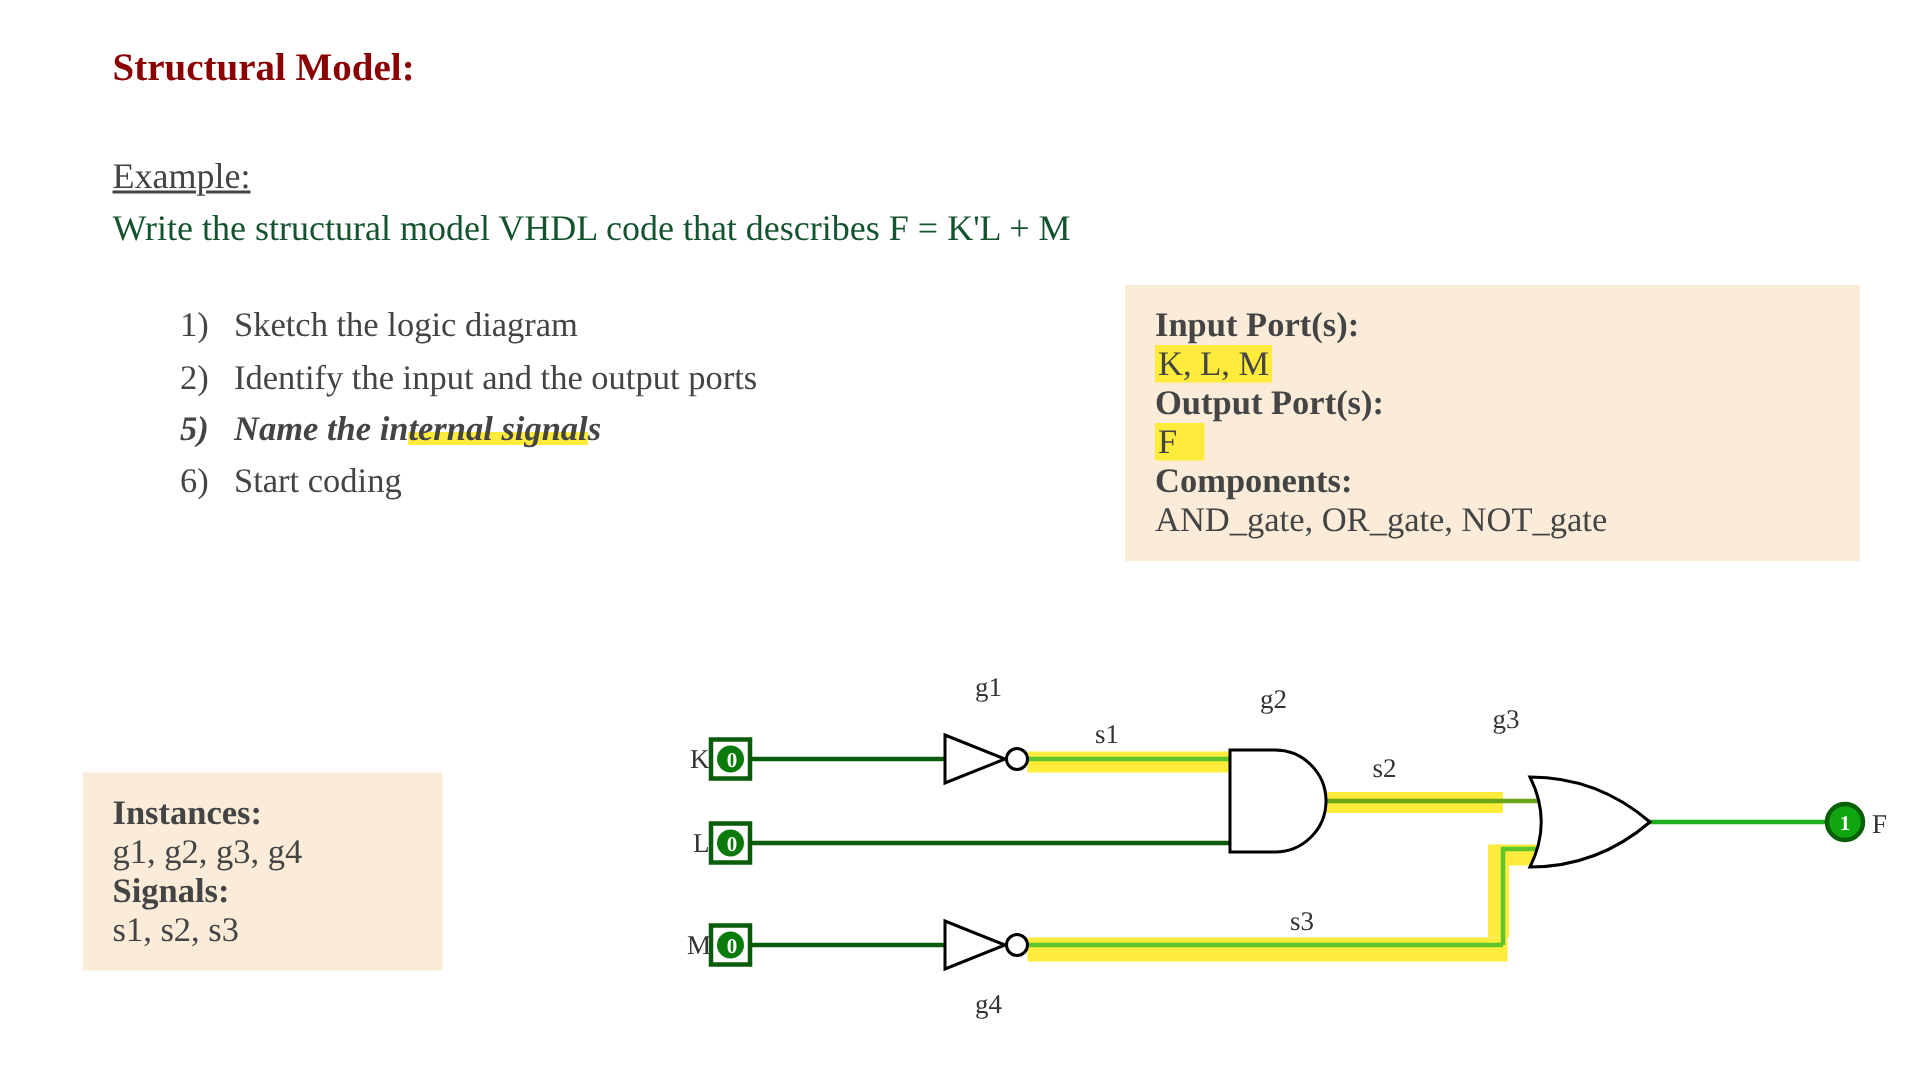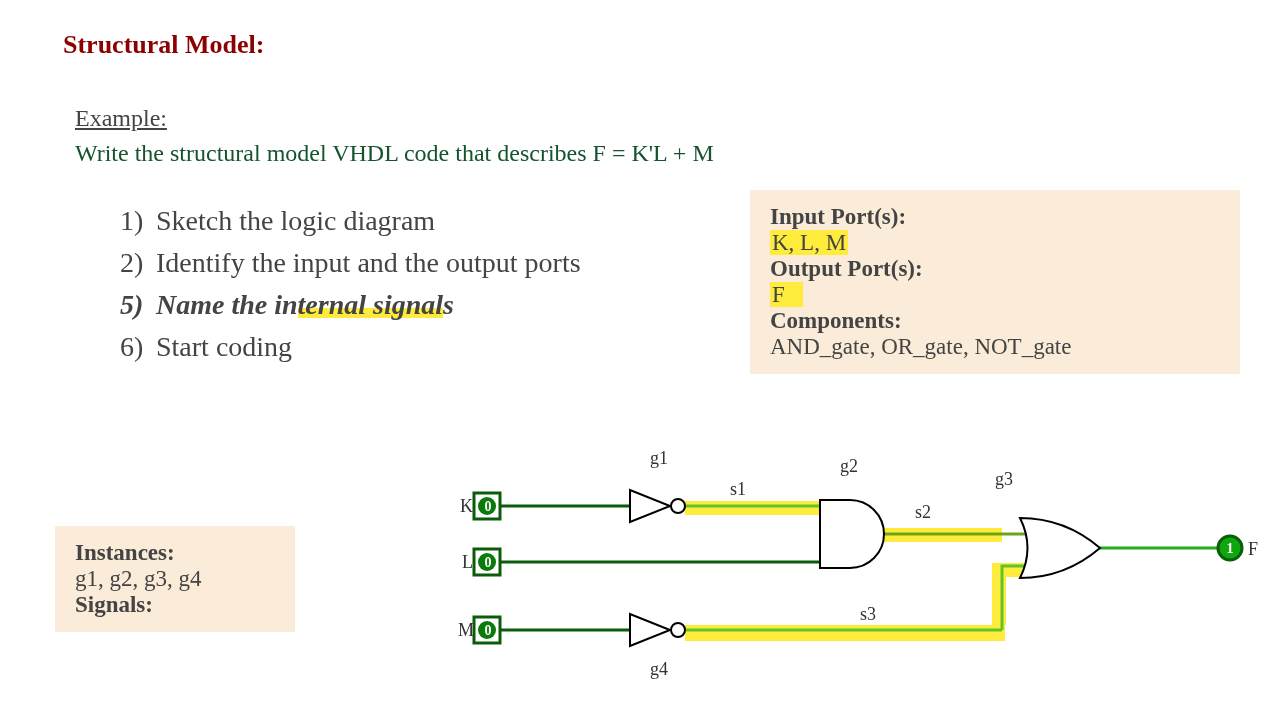--- a/index.html
+++ b/index.html
@@ -7,21 +7,21 @@
     padding: 0;
     width: 1280px;
     height: 720px;
     font-family: Georgia, 'Times New Roman', serif;
     background: #fff;
     position: relative;
     color: #333;
   }
   .title {
     position: absolute;
-    left: 63px;
+    left: 75px;
     top: 30px;
     font-size: 26px;
     font-weight: bold;
     color: #8b0000;
   }
   .example {
     position: absolute;
     left: 75px;
     top: 105px;
     font-size: 24px;
@@ -32,21 +32,21 @@
     position: absolute;
     left: 75px;
     top: 140px;
     font-size: 24px;
     color: #14532d;
   }
   .steps {
     position: absolute;
     left: 120px;
     top: 200px;
-    font-size: 28px;
+    font-size: 23px;
     color: #444;
     line-height: 1.5;
   }
   .steps .num {
     display: inline-block;
     width: 36px;
   }
   .steps .bold {
     font-weight: bold;
     font-style: italic;
@@ -61,21 +61,21 @@
     font-size: 23px;
     color: #444;
   }
   .box.right {
     left: 750px;
     top: 190px;
     width: 450px;
   }
   .box.left {
     left: 55px;
-    top: 526px;
+    top: 515px;
     width: 200px;
   }
   .box .h {
     font-weight: bold;
   }
   .hl {
     background: #ffeb3b;
     padding: 0 2px;
   }
   .diagram {
@@ -108,20 +108,21 @@
   <div class="h">Output Port(s):</div>
   <div><span class="hl" style="padding-right:18px">F</span></div>
   <div class="h">Components:</div>
   <div>AND_gate, OR_gate, NOT_gate</div>
 </div>
 
 <div class="box left">
   <div class="h">Instances:</div>
   <div>g1, g2, g3, g4</div>
   <div class="h">Signals:</div>
+  <div>s1, s2, s3</div>
 </div>
 
 <svg class="diagram" viewBox="0 0 820 270">
 
   <line x1="245" y1="68" x2="380" y2="68" stroke="#ffeb3b" stroke-width="14"></line>
   <line x1="442" y1="95" x2="562" y2="95" stroke="#ffeb3b" stroke-width="14"></line>
   <rect x="245" y="185" width="320" height="16" fill="#ffeb3b"></rect>
   <path d="M559 185 L559 130 L600 130" fill="none" stroke="#ffeb3b" stroke-width="14"></path>
 
   <g stroke="#0a5c0a" stroke-width="3" fill="none">

